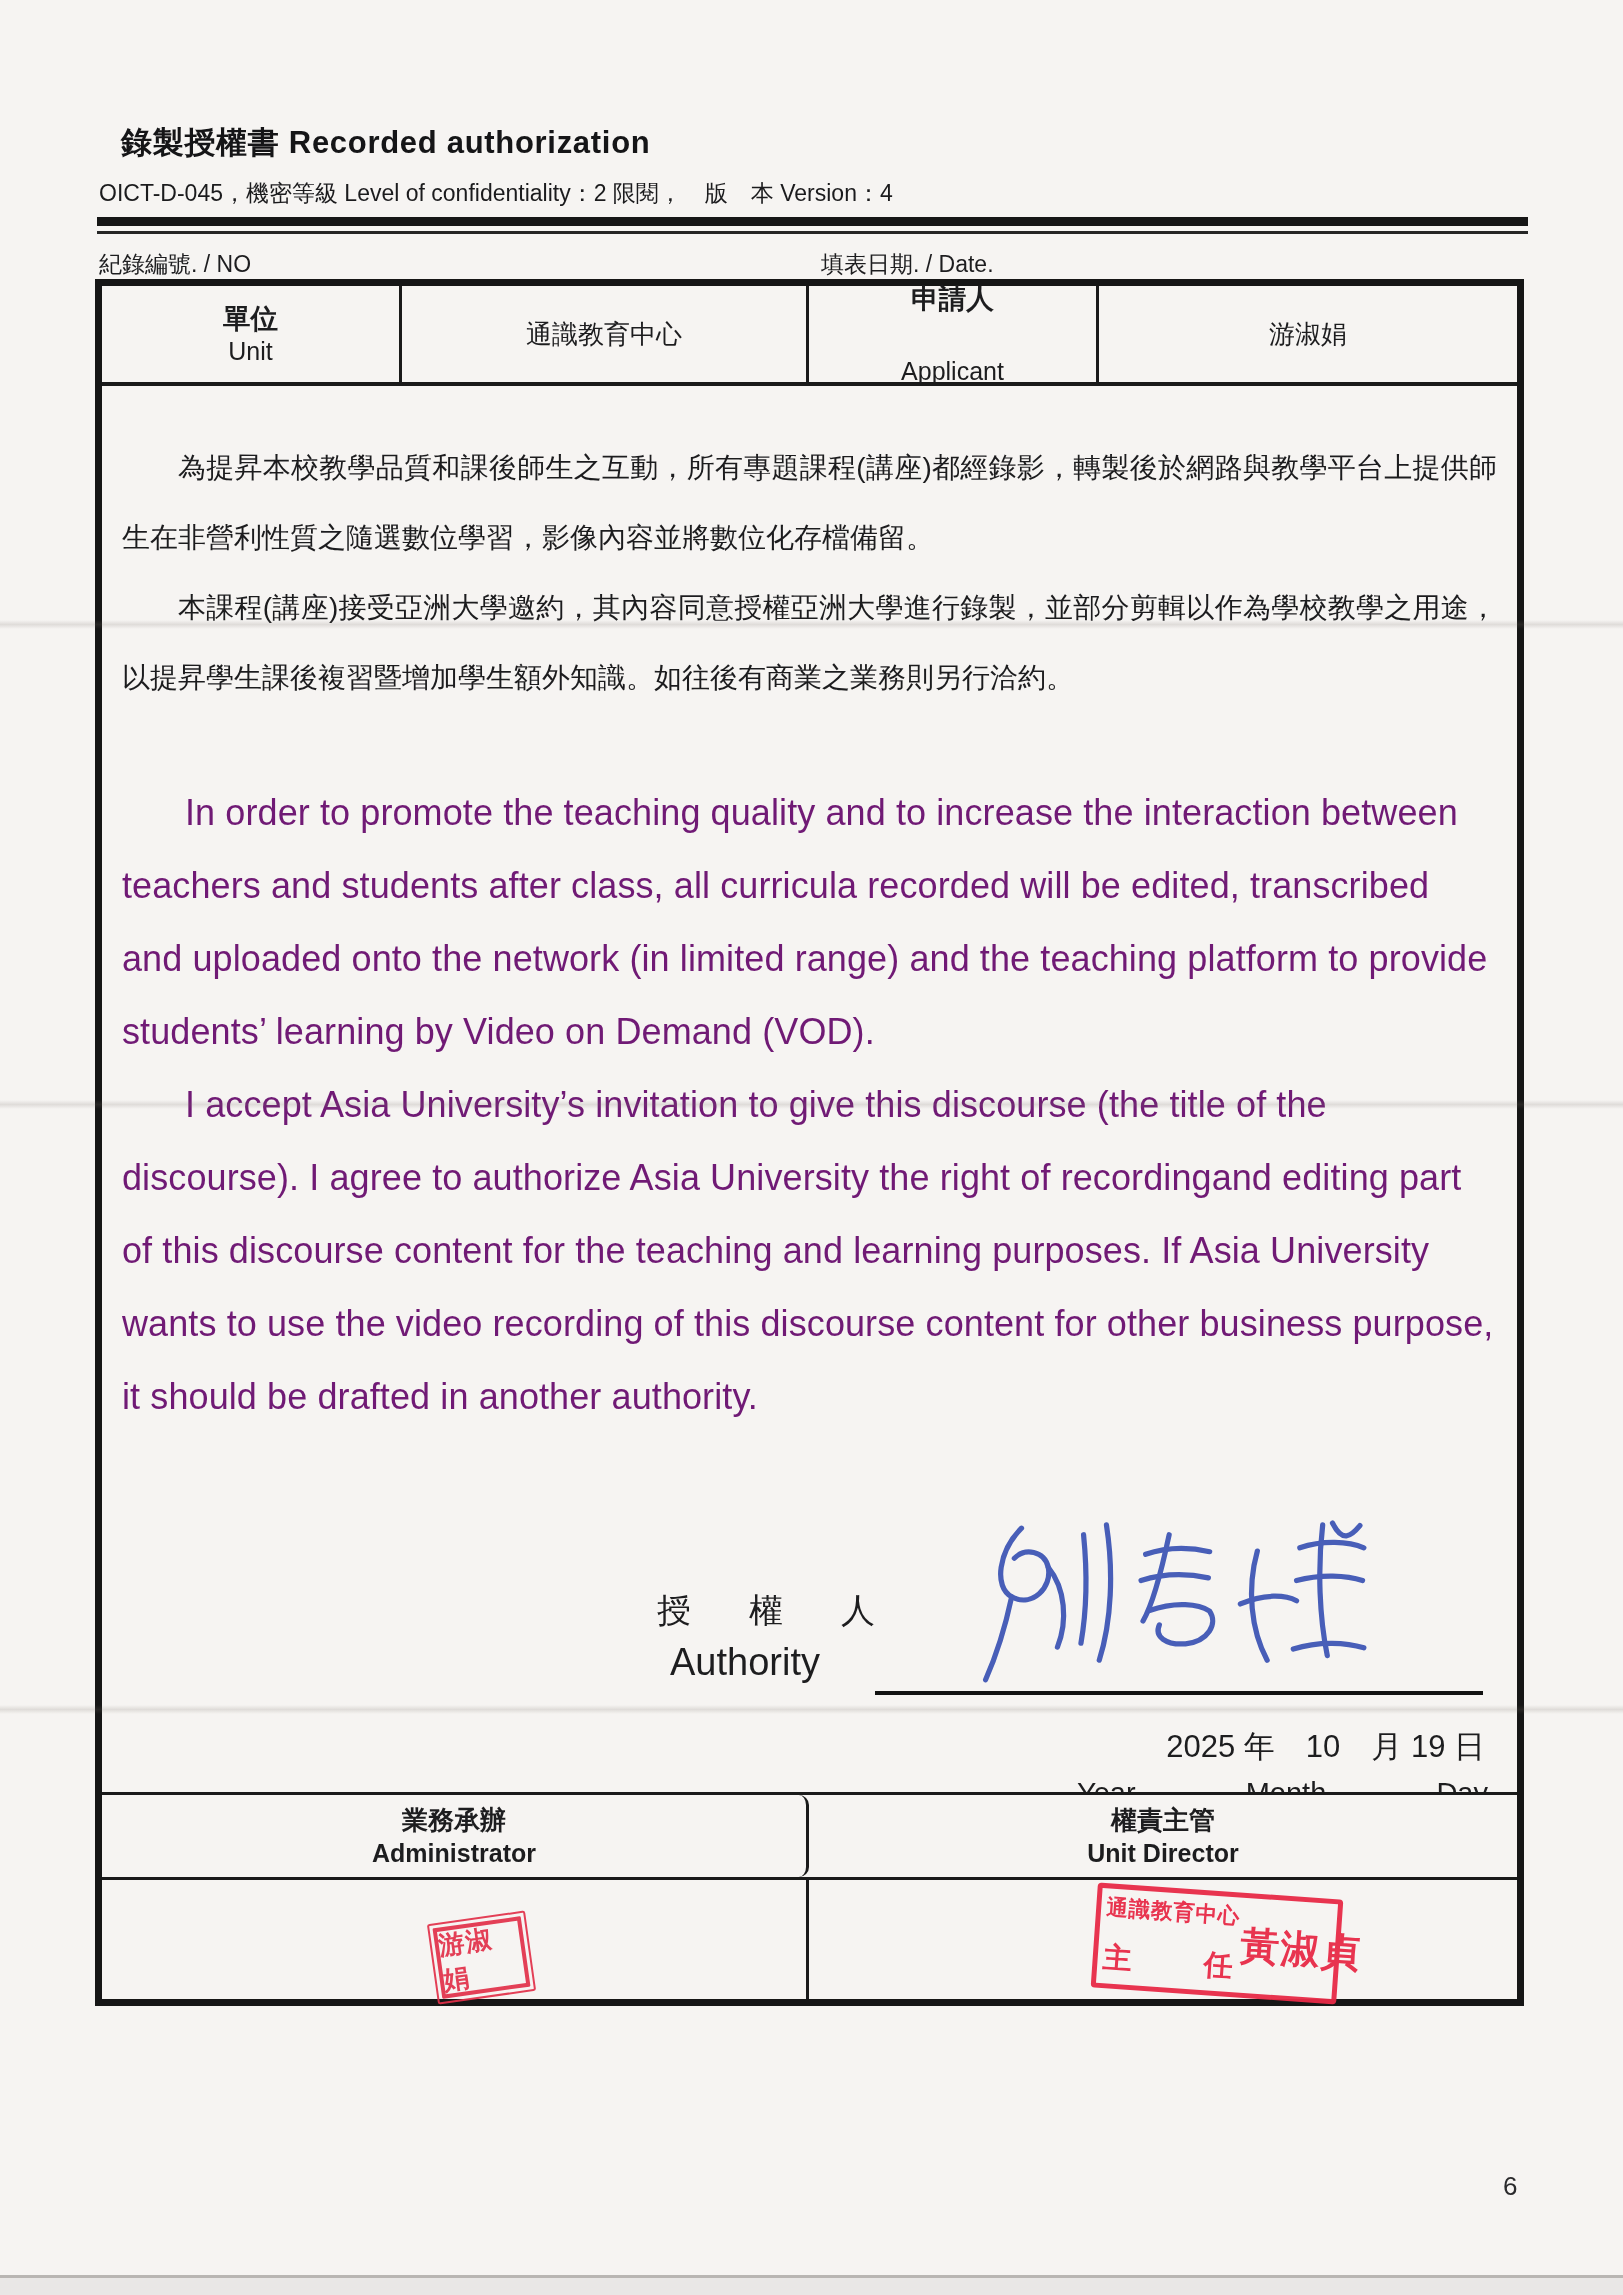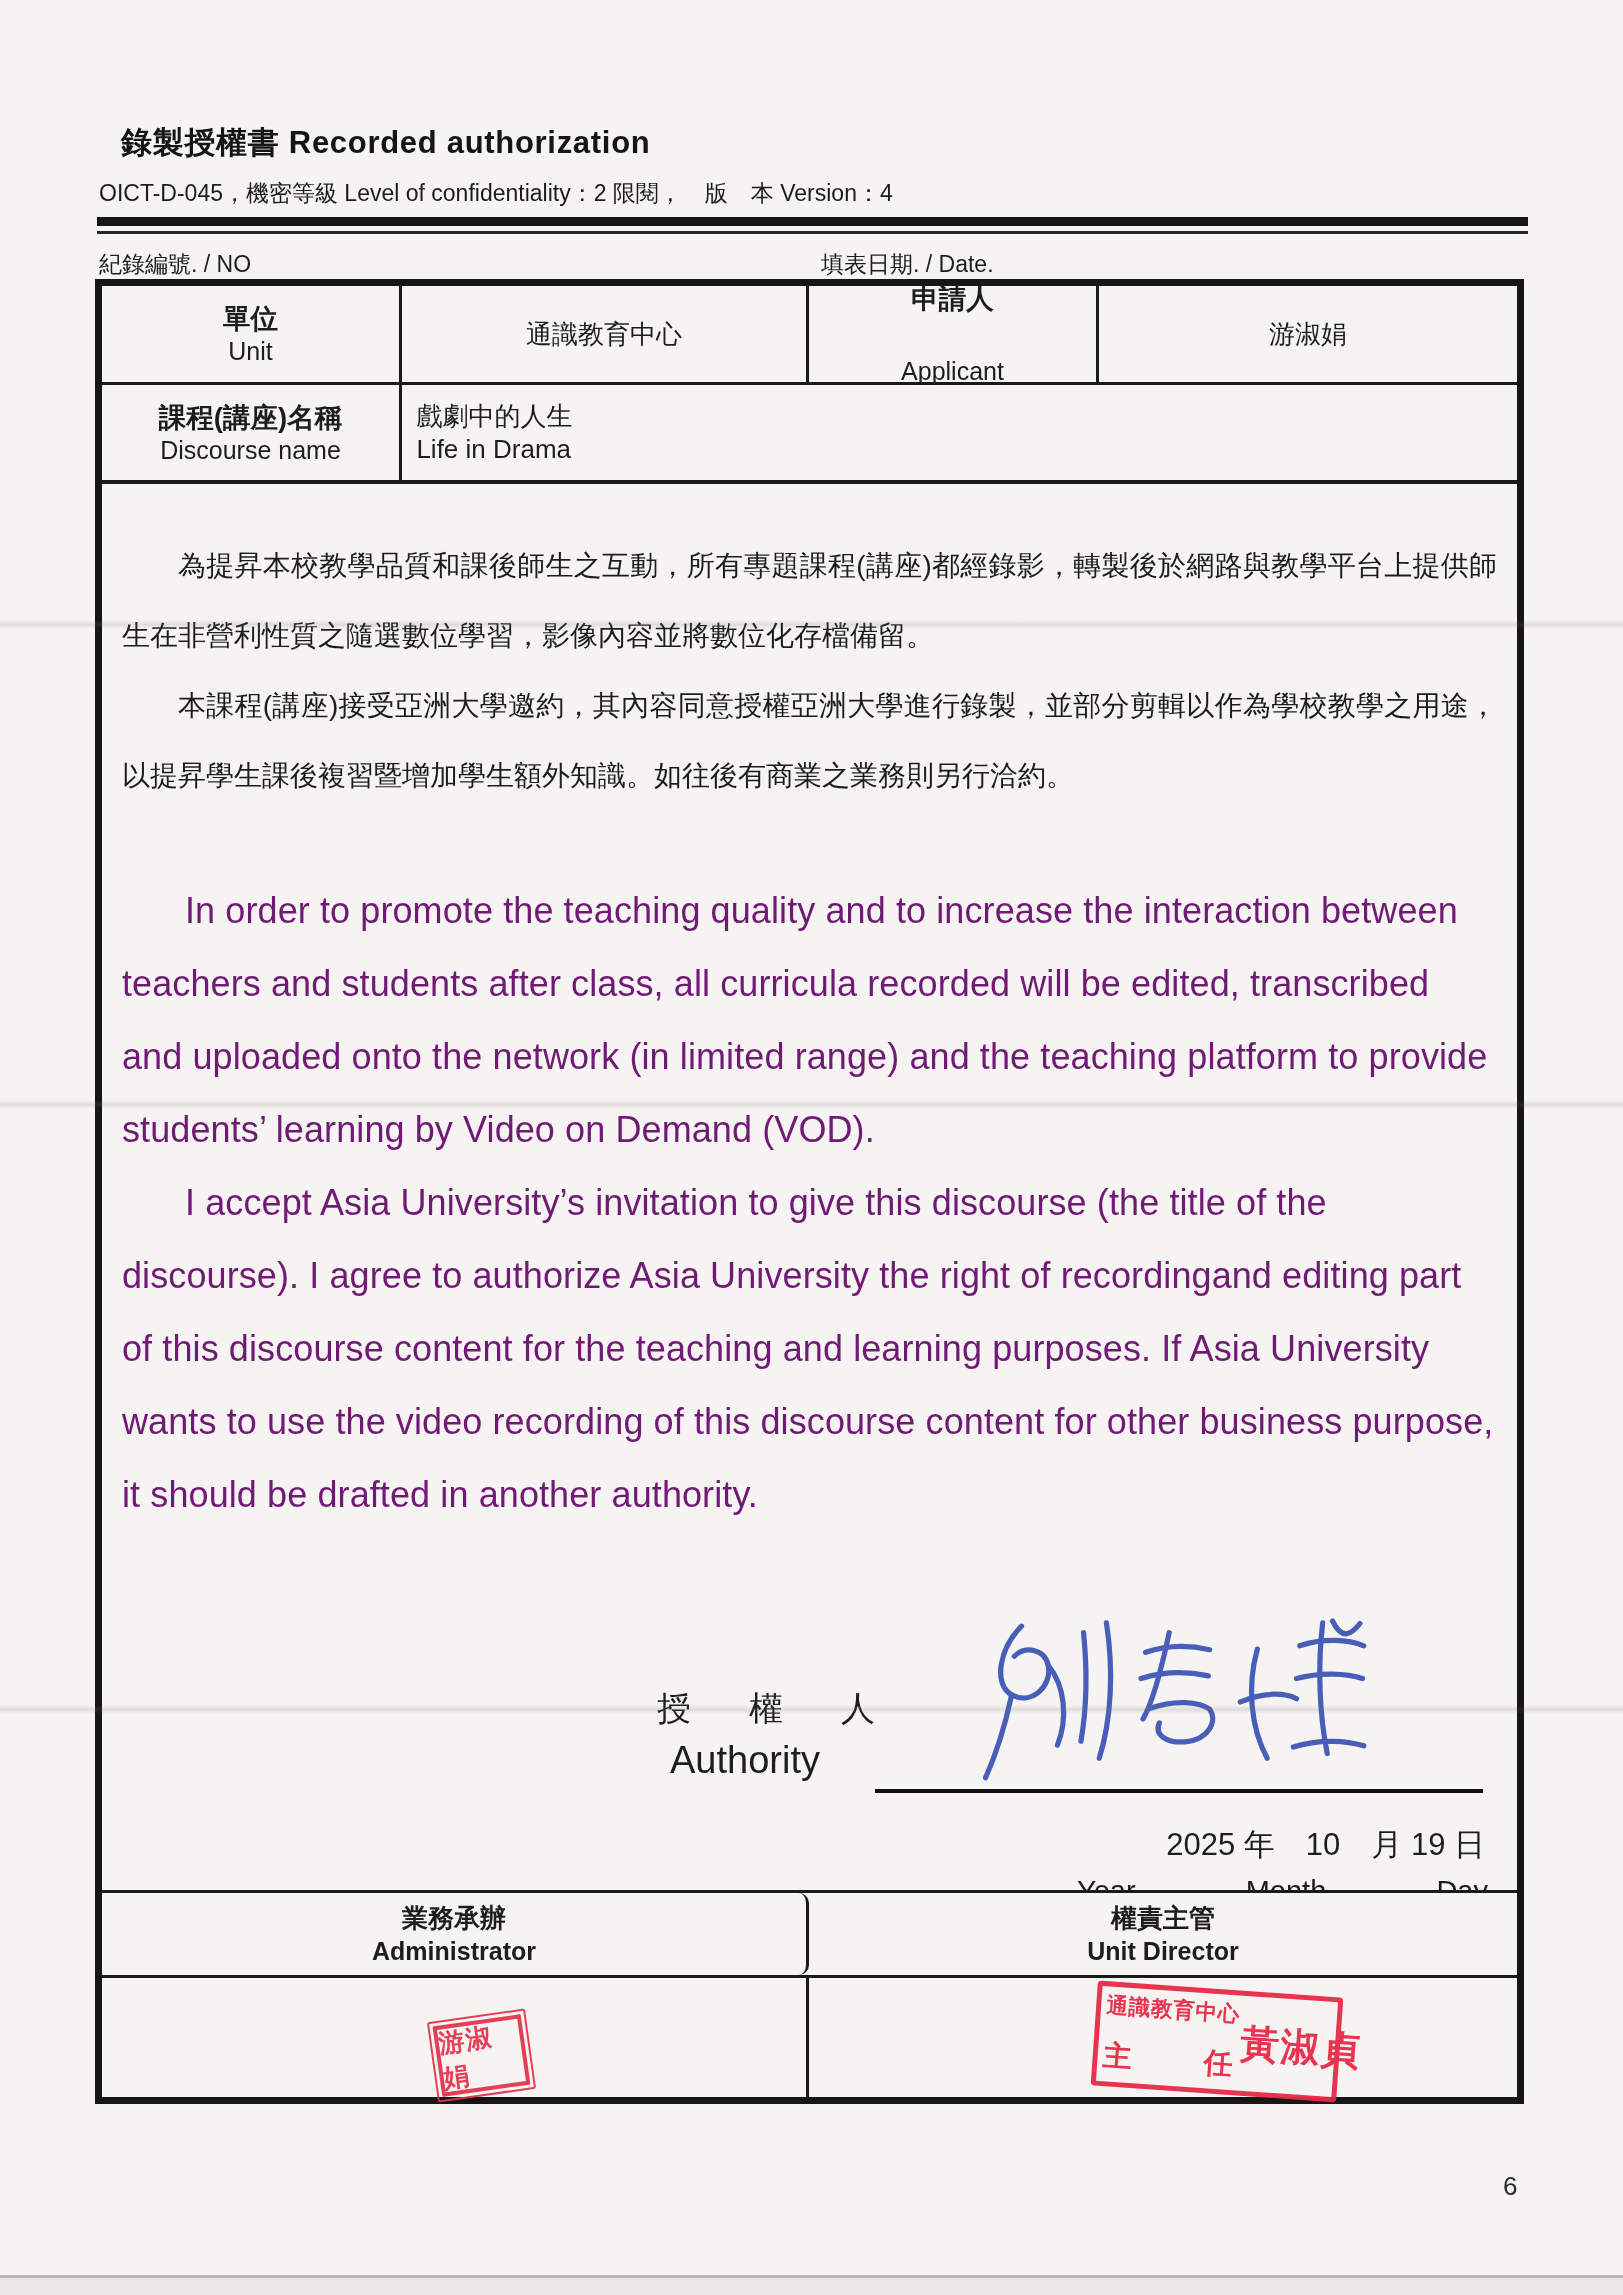--- a/index.html
+++ b/index.html
@@ -100,30 +100,20 @@
       </div>
       <div class="cell c3 br">
         <div class="zh">申請人</div>
         <div class="en">Applicant</div>
       </div>
       <div class="cell c4">
         <div class="val">游淑娟</div>
       </div>
     </div>
 
-    <div class="trow" id="row-discourse">
-      <div class="cell c1 br">
-        <div class="zh">課程(講座)名稱</div>
-        <div class="en">Discourse name</div>
-      </div>
-      <div class="cell c2">
-        <div class="val">戲劇中的人生</div>
-        <div class="val">Life in Drama</div>
-      </div>
-    </div>
 
     <div id="row-body">
       <p class="para-zh first">為提昇本校教學品質和課後師生之互動，所有專題課程(講座)都經錄影，轉製後於網路與教學平台上提供師生在非營利性質之隨選數位學習，影像內容並將數位化存檔備留。</p>
       <p class="para-zh">本課程(講座)接受亞洲大學邀約，其內容同意授權亞洲大學進行錄製，並部分剪輯以作為學校教學之用途，以提昇學生課後複習暨增加學生額外知識。如往後有商業之業務則另行洽約。</p>
       <p class="para-en first">In order to promote the teaching quality and to increase the interaction between teachers and students after class, all curricula recorded will be edited, transcribed and uploaded onto the network (in limited range) and the teaching platform to provide students’ learning by Video on Demand (VOD).</p>
       <p class="para-en">I accept Asia University’s invitation to give this discourse (the title of the discourse). I agree to authorize Asia University the right of recordingand editing part of this discourse content for the teaching and learning purposes. If Asia University wants to use the video recording of this discourse content for other business purpose, it should be drafted in another authority.</p>
 
       <div class="abs" id="authority-zh">授權人</div>
       <div class="abs" id="authority-en">Authority</div>
       <div class="abs" id="authority-line"></div>

